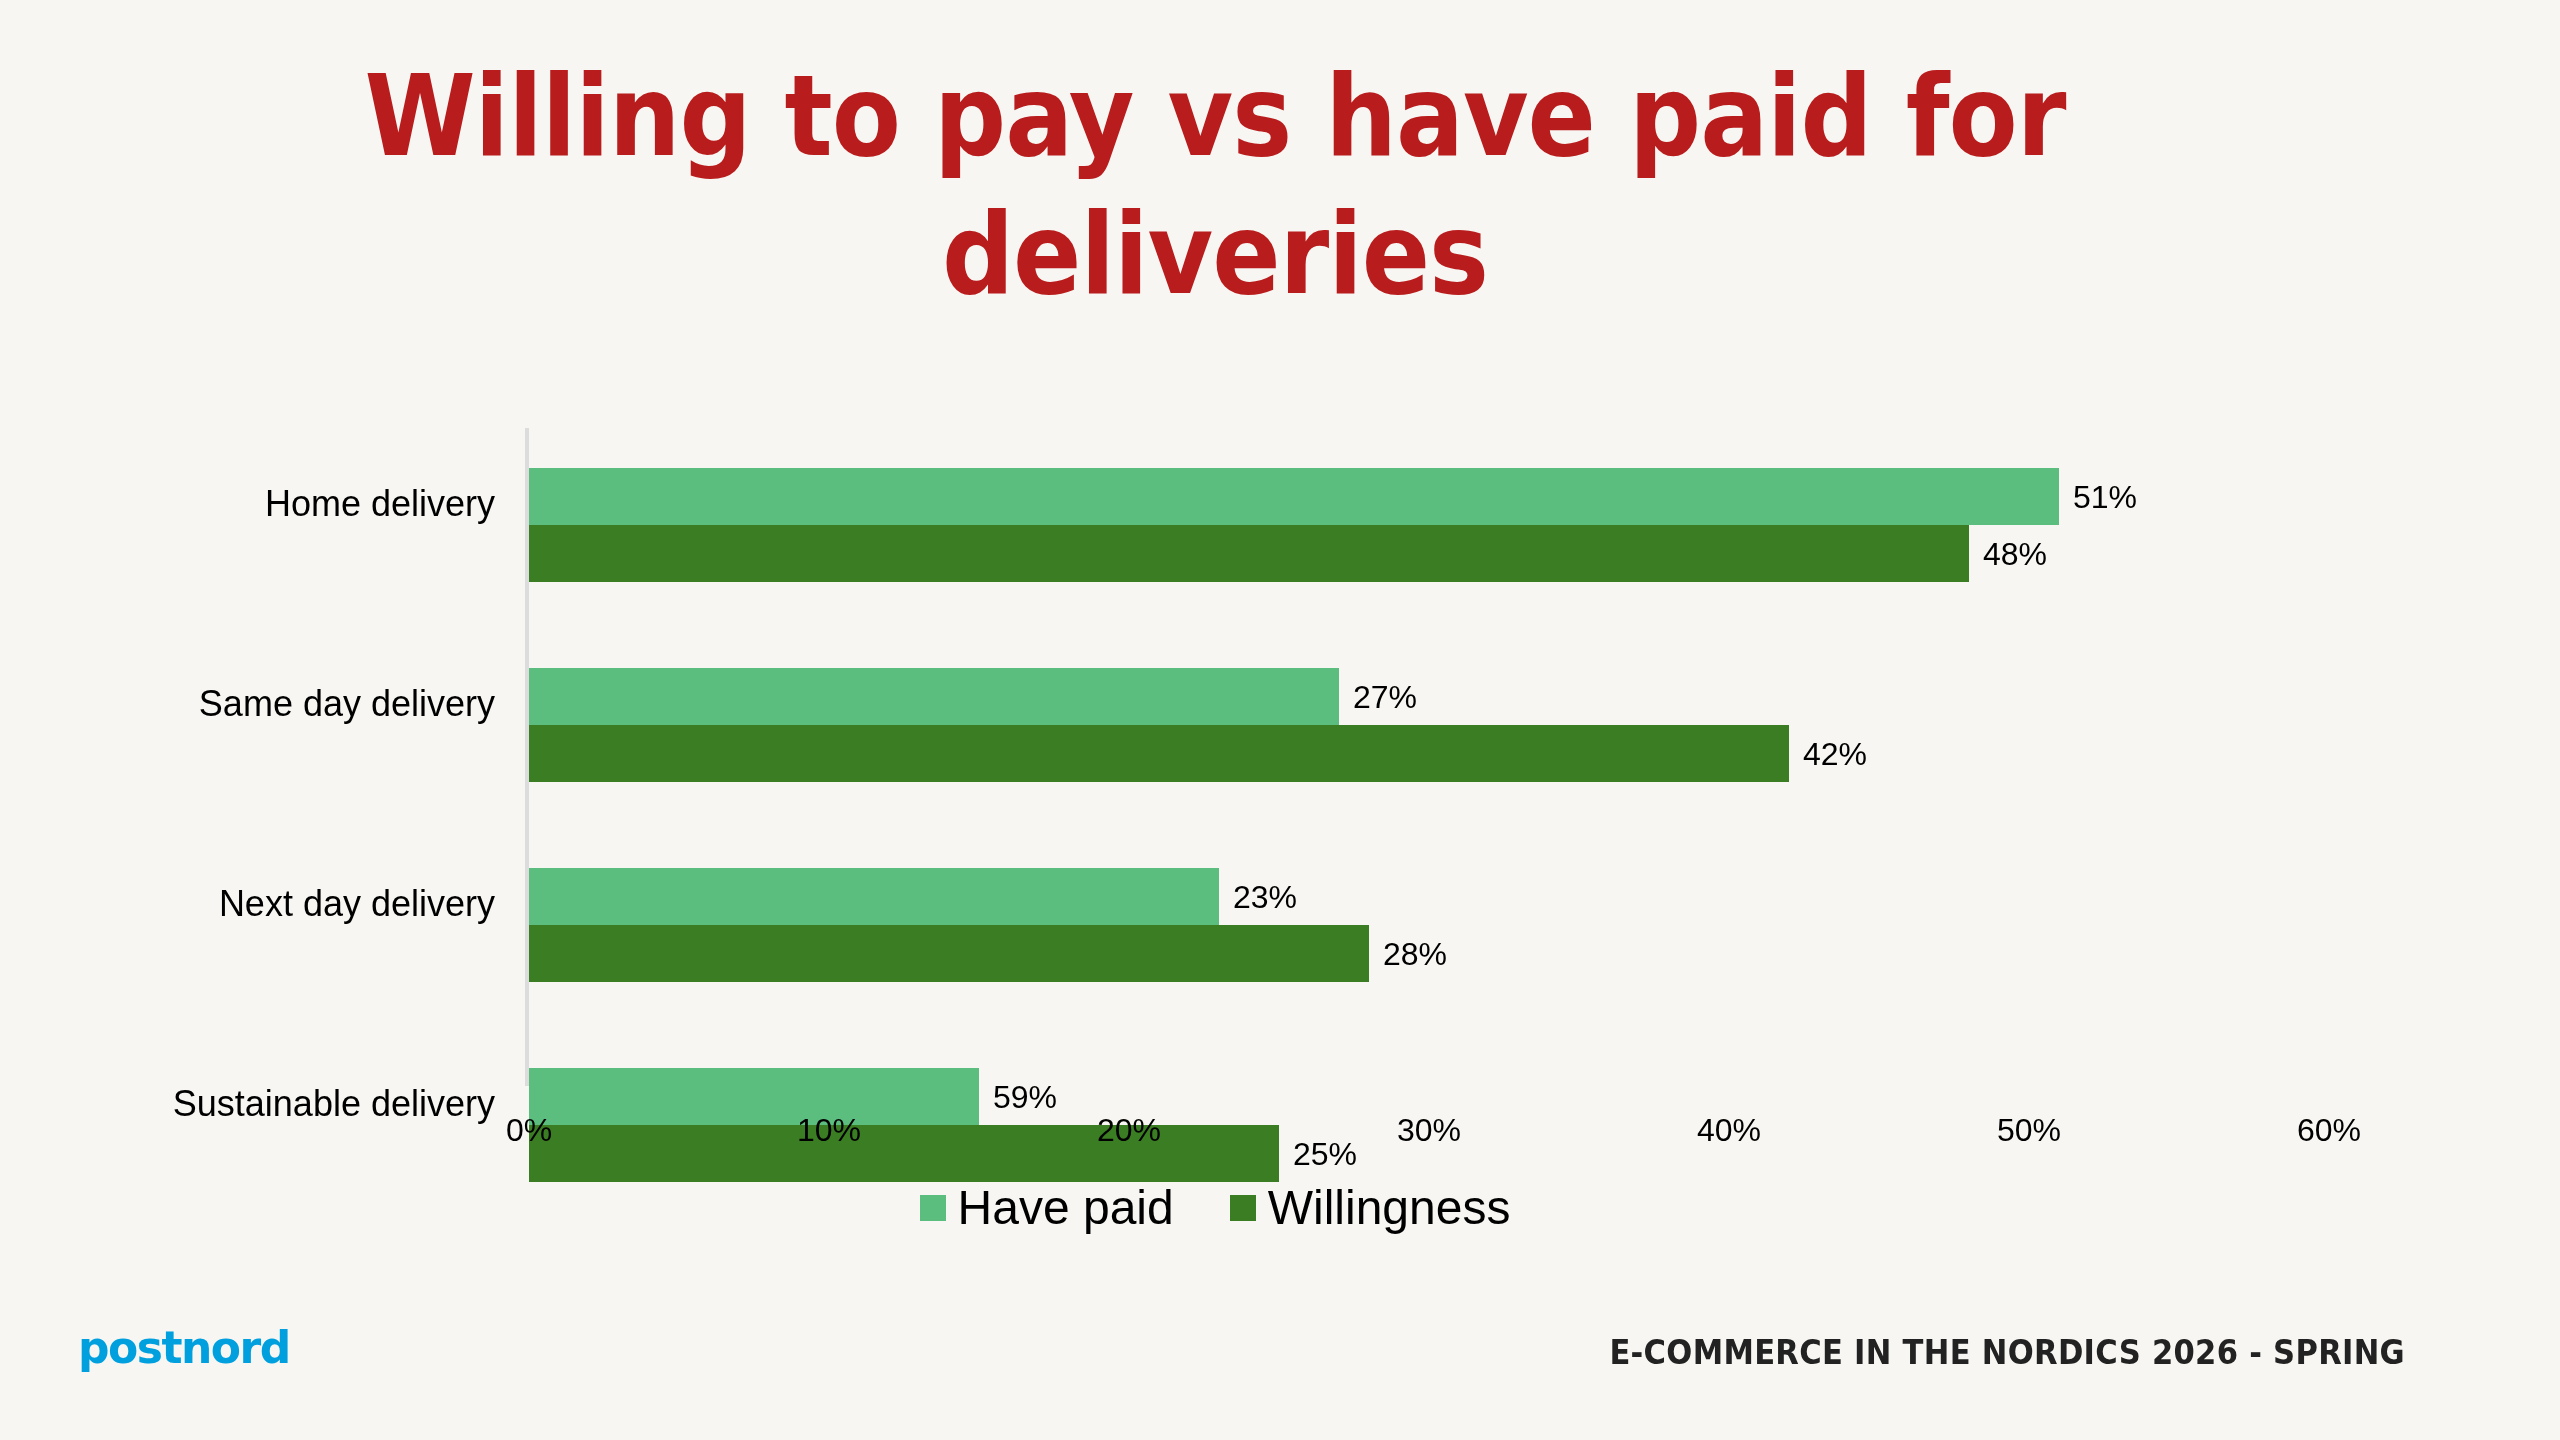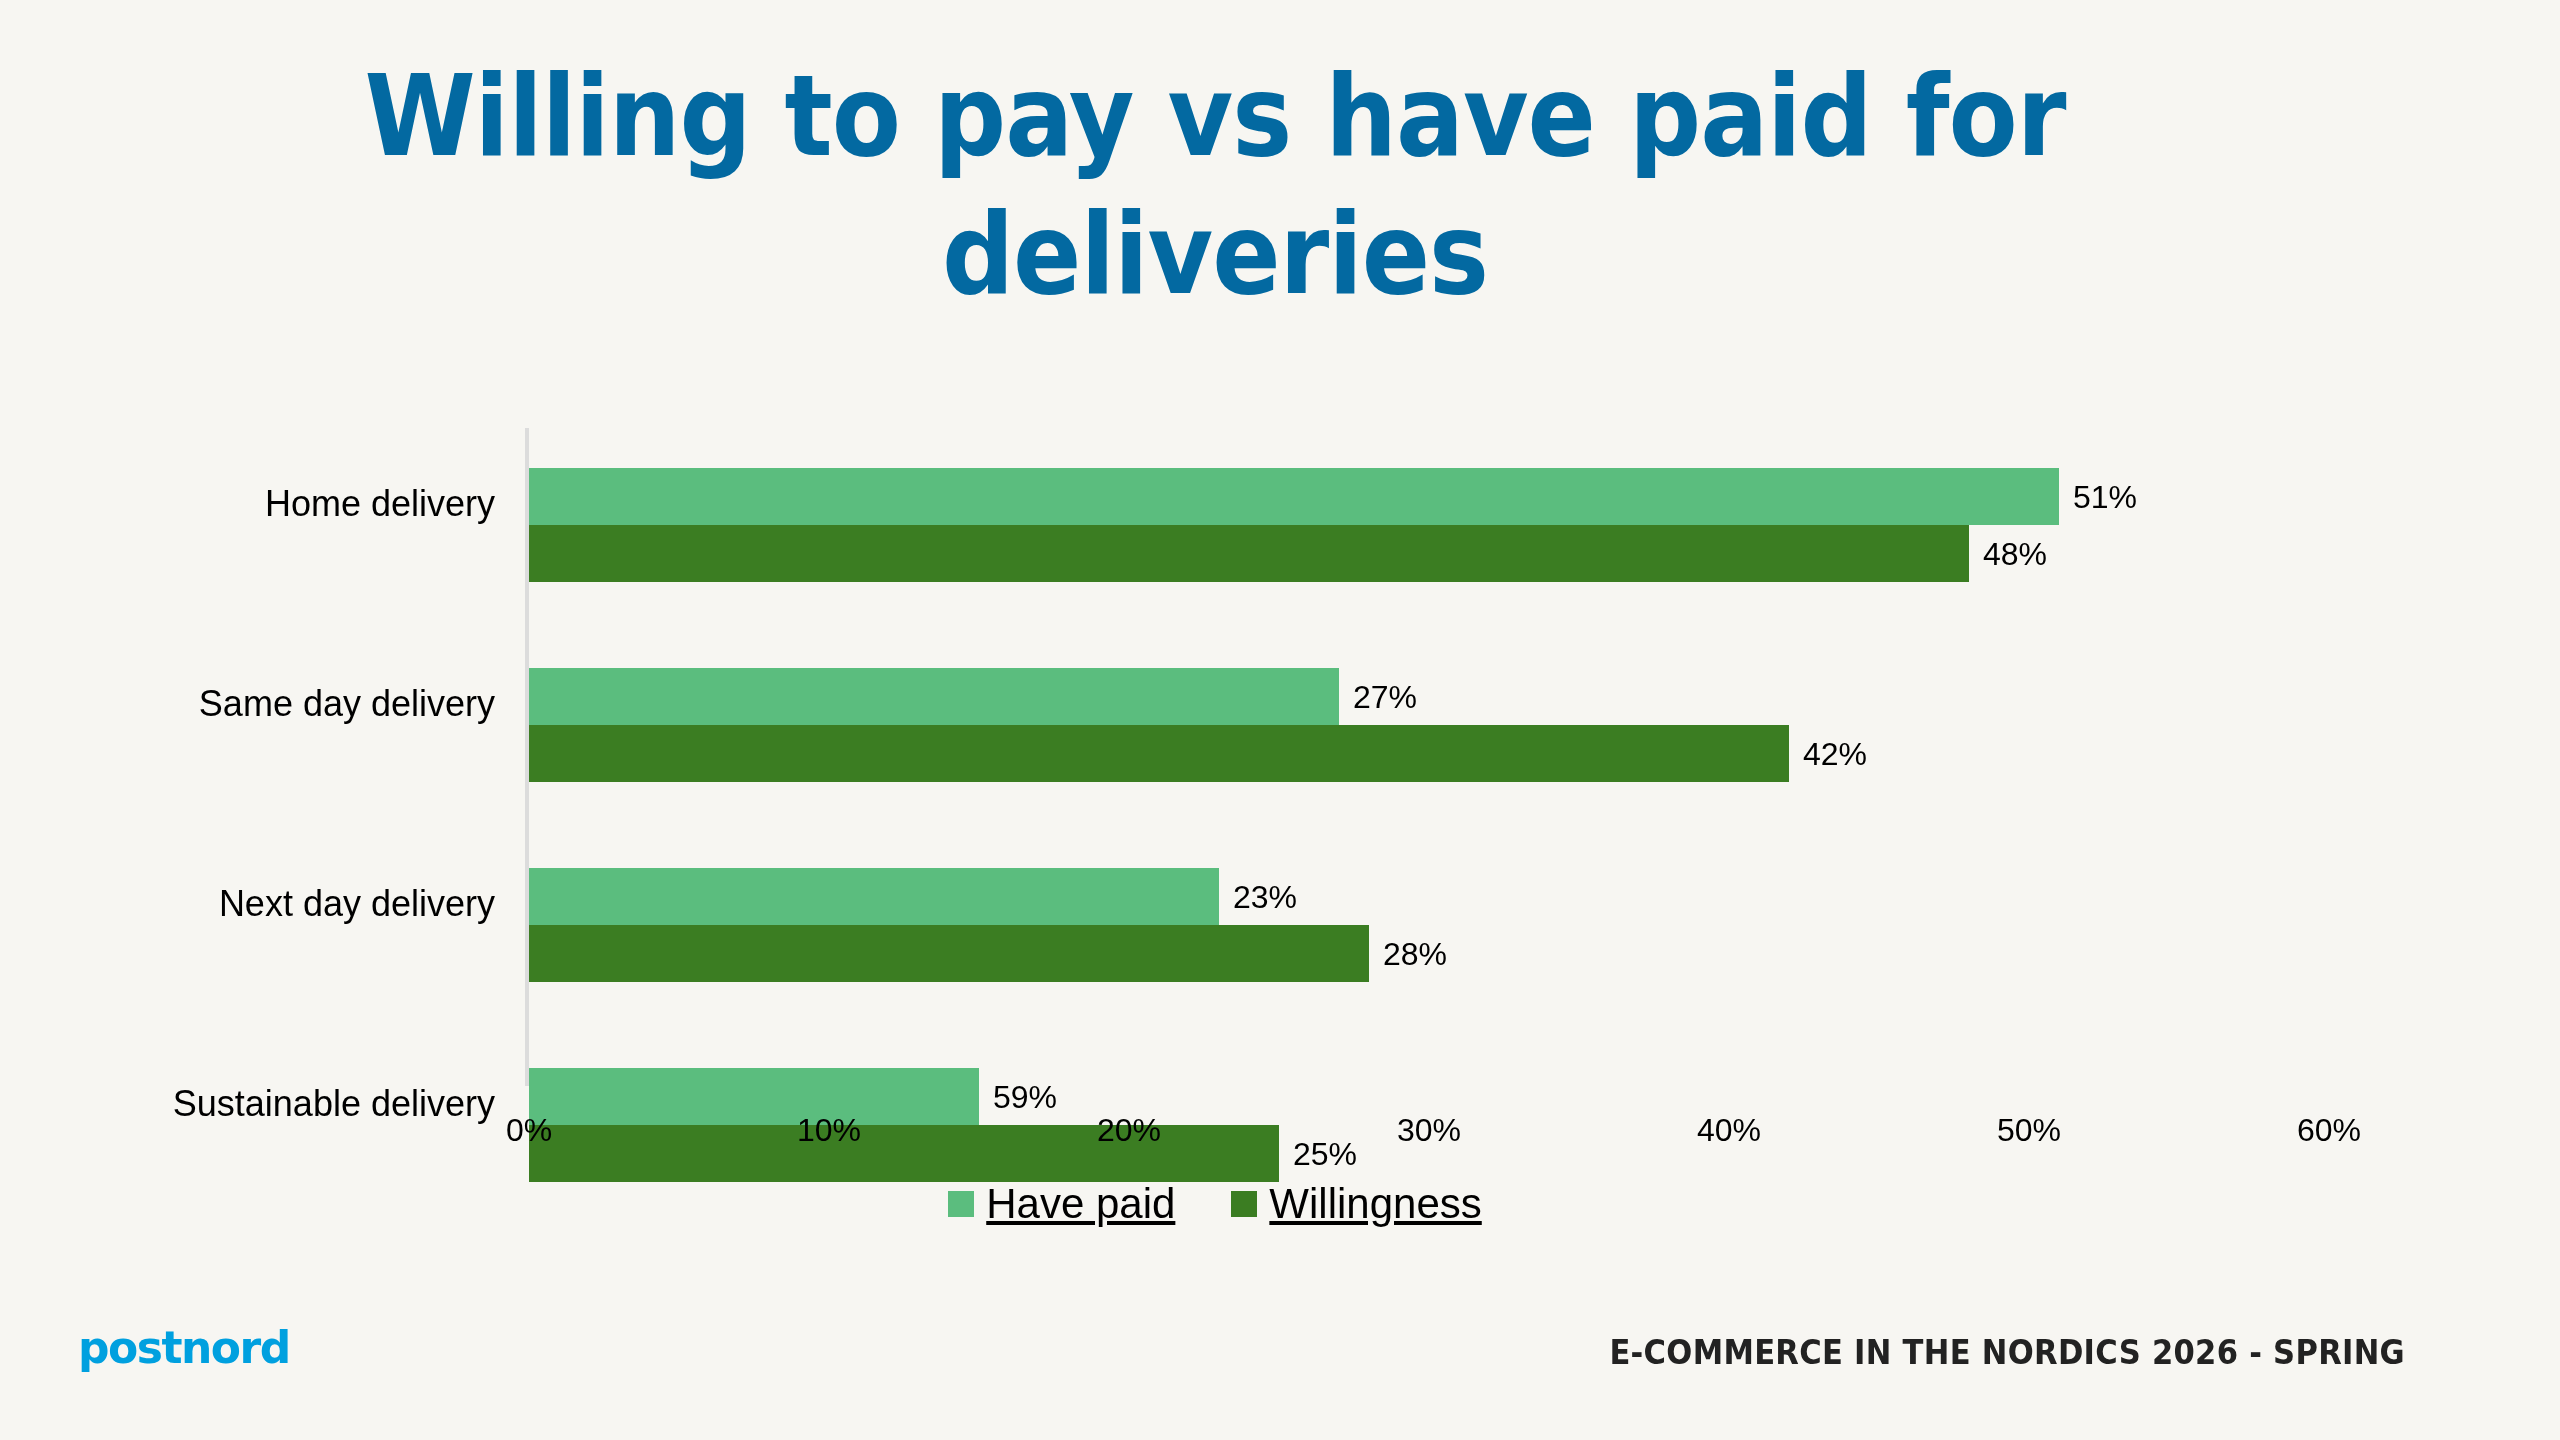--- a/index.html
+++ b/index.html
@@ -144,24 +144,23 @@
     align-items: center;
     gap: 12px;
   }
   .legend-swatch {
     width: 26px;
     height: 26px;
     display: inline-block;
   }
   .legend-label {
     font-family: "Liberation Sans", sans-serif;
-    font-size: 42px;
-    color: #000000;
-    white-space: nowrap;
-    text-decoration: underline;
+    font-size: 48px;
+    color: #000000;
+    white-space: nowrap;
   }
 
   
   #footer-logo {
     position: absolute;
     left: 78px;
     top: 1322px;
     font-family: "DejaVu Sans", sans-serif;
     font-weight: bold;
     font-size: 44px;
@@ -177,21 +176,21 @@
     font-weight: bold;
     font-size: 34px;
     letter-spacing: 0.3px;
     color: #222222;
     white-space: nowrap;
   }
 </style>
 </head>
 <body style="background: rgb(247, 246, 242);">
 
-<div id="chart-title" style="color: #0369a1; text-align: center;">Willing to pay vs have paid for
+<div id="chart-title" style="color: #b91c1c; text-align: center;">Willing to pay vs have paid for
 deliveries</div>
 
 <div class="cat-label c0">Home delivery</div>
 <div class="cat-label c1">Same day delivery</div>
 <div class="cat-label c2">Next day delivery</div>
 <div class="cat-label c3">Sustainable delivery</div>
 
 <div id="plot-wrap">
 
   <div id="axis-line" style="background: rgb(220, 220, 220);"></div>

